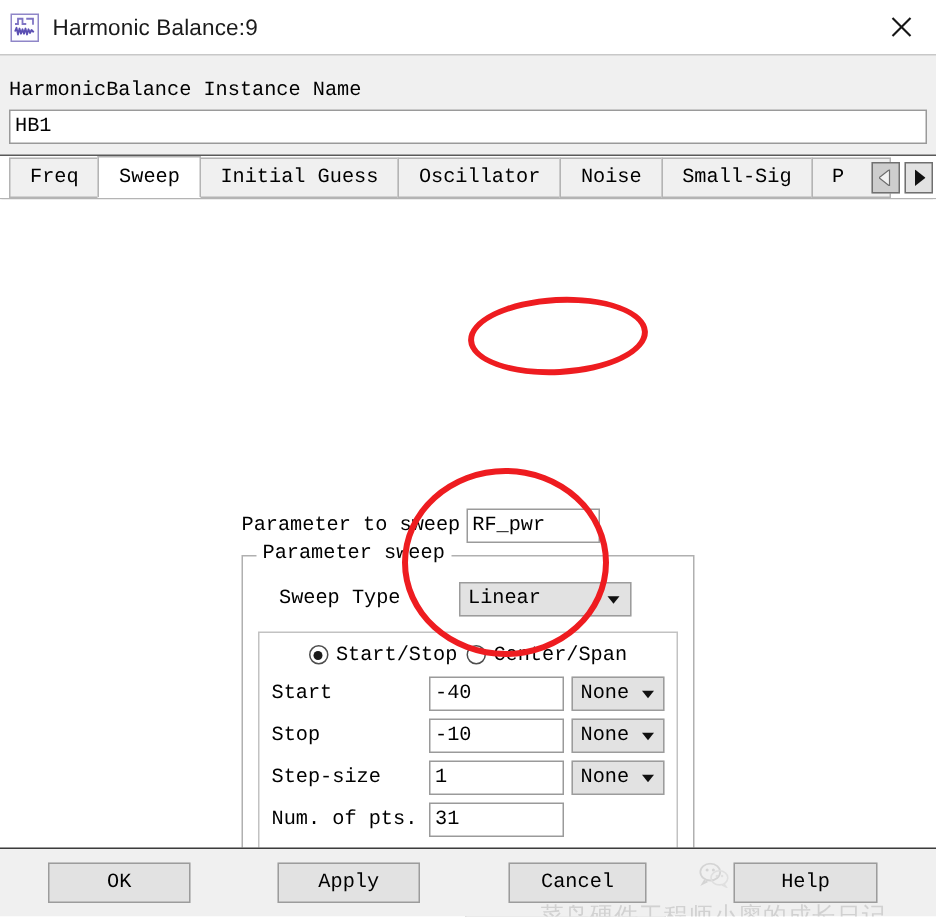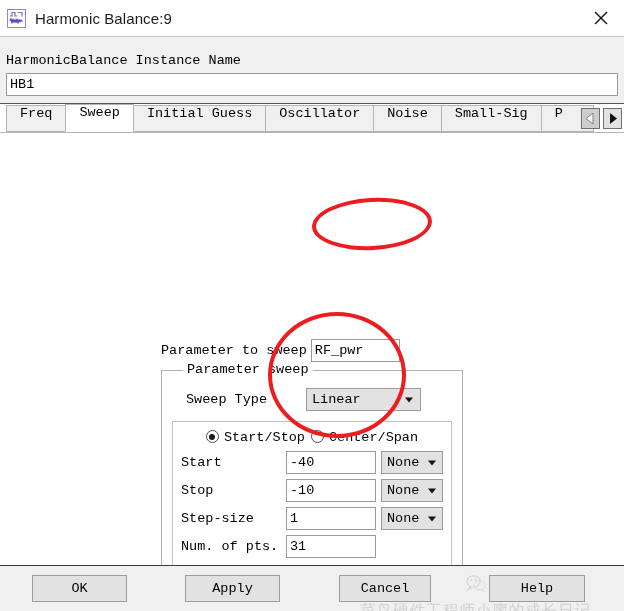--- a/index.html
+++ b/index.html
@@ -106,21 +106,21 @@
     padding-left: 6px;
   }
   .tab {
     height: 27px;
     box-sizing: border-box;
     background: #f0f0f0;
     border: 1px solid #b4b4b4;
     border-bottom: 1px solid #b4b4b4;
     margin-right: -1px;
     display: flex;
-    align-items: flex-start;
+    align-items: center;
     justify-content: center;
     padding: 0 13px;
     font-family: "Liberation Mono", monospace;
     font-size: 13.5px;
     color: #000;
     white-space: nowrap;
     cursor: default;
   }
   .tab.active {
     background: #ffffff;
@@ -203,21 +203,20 @@
   .groupbox > .gb-title {
     position: absolute;
     top: -9px;
     left: 9px;
     background: #ffffff;
     padding: 0 4px;
     font-family: "Liberation Mono", monospace;
     font-size: 13.5px;
     color: #000;
     white-space: nowrap;
-    margin-left: 12px;
   }
   .sweeptype-row {
     display: flex;
     align-items: center;
     margin: 2px 0 10px 14px;
   }
   .sweeptype-row .lbl { width: 120px; }
   .combo {
     position: relative;
     box-sizing: border-box;

